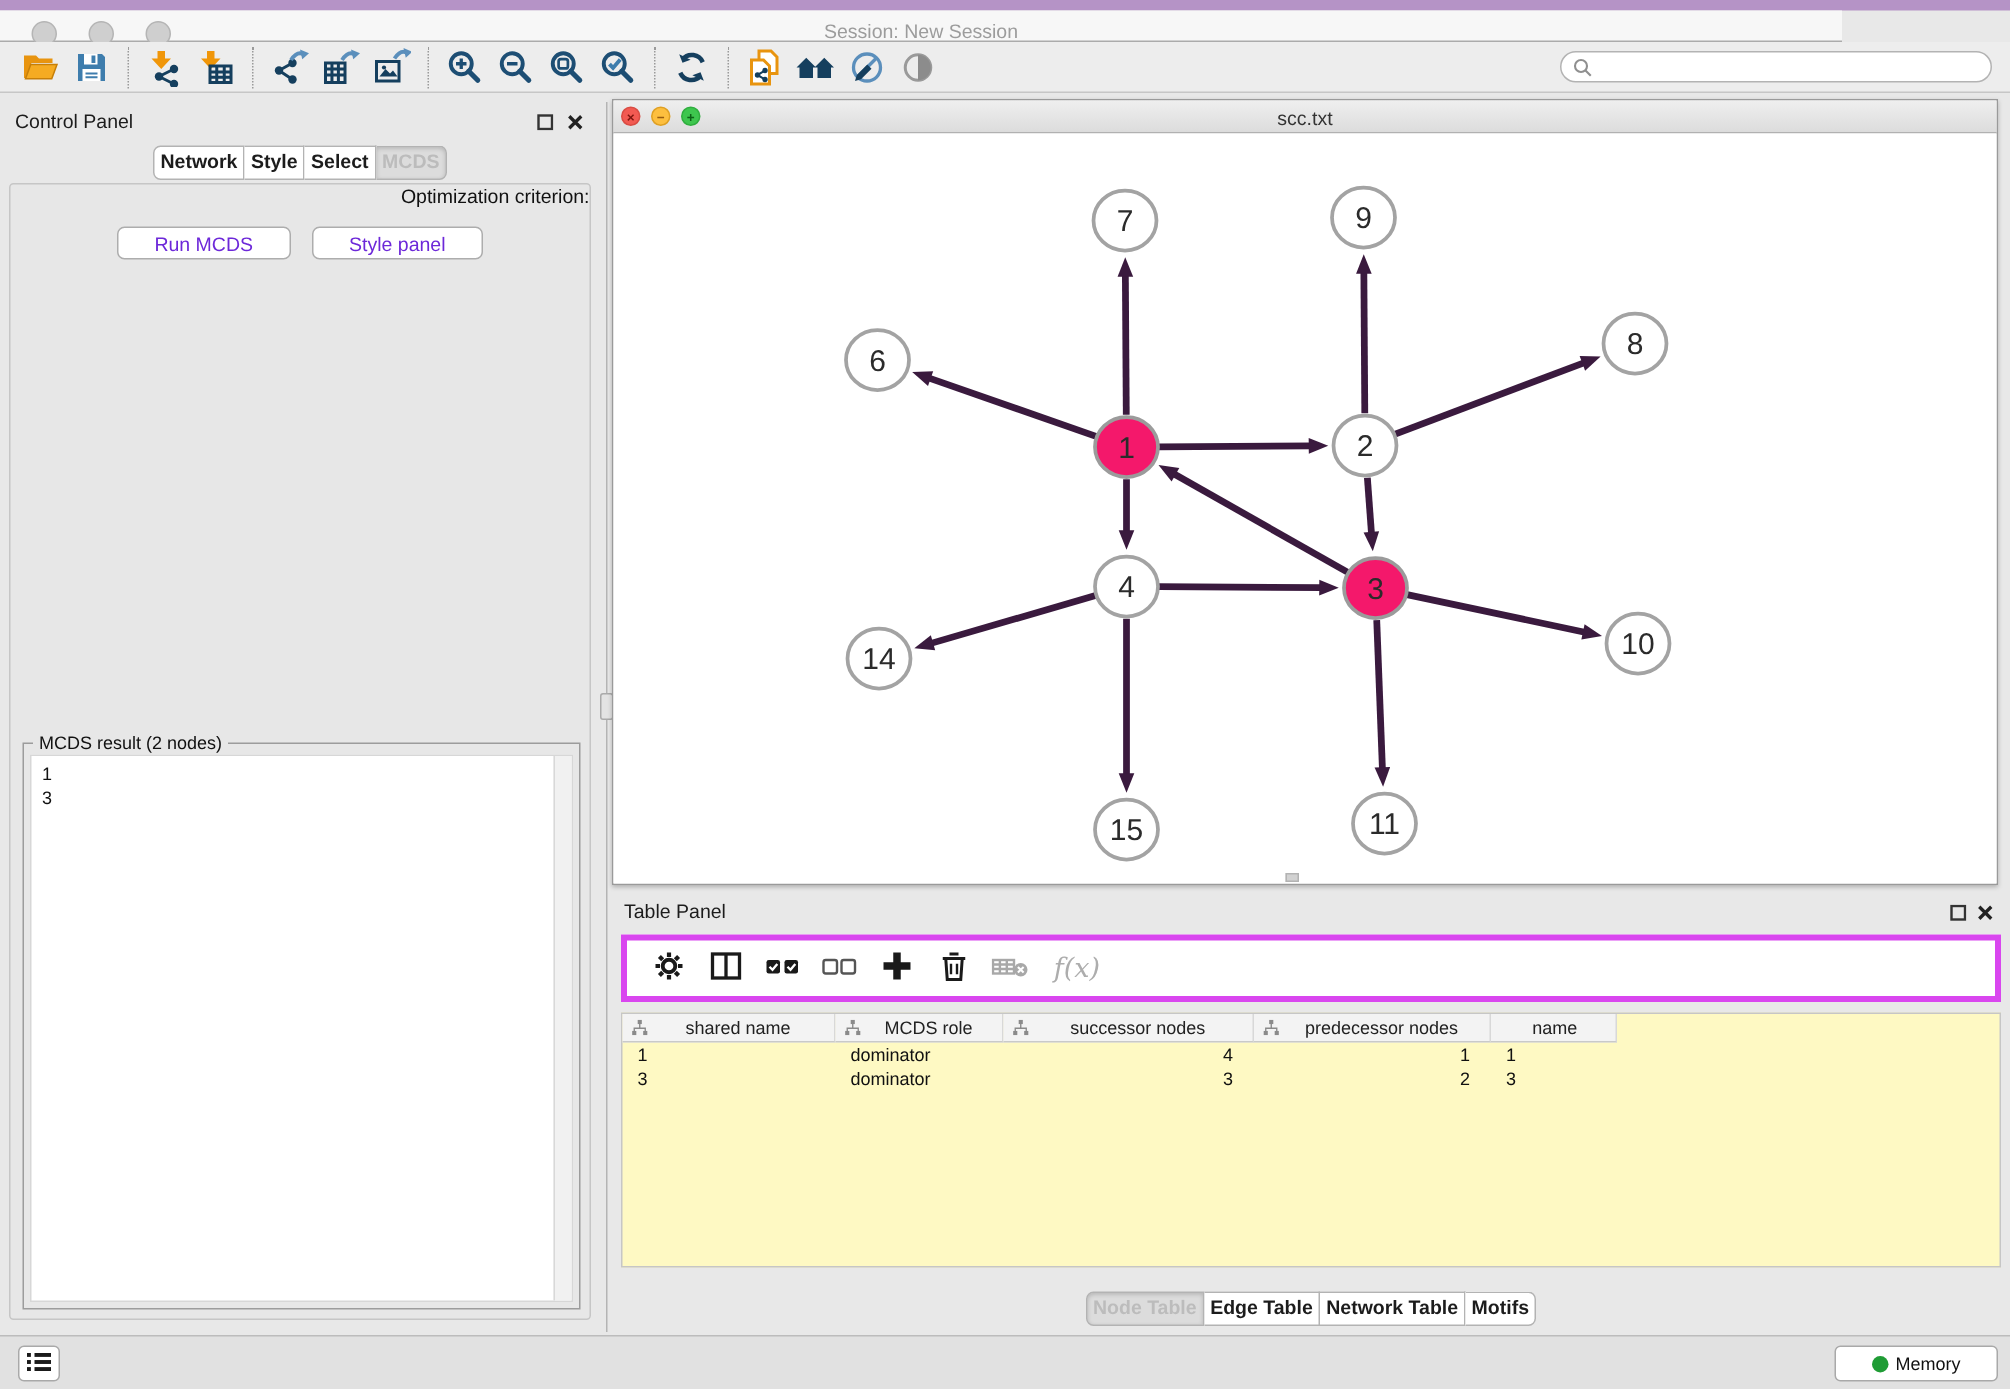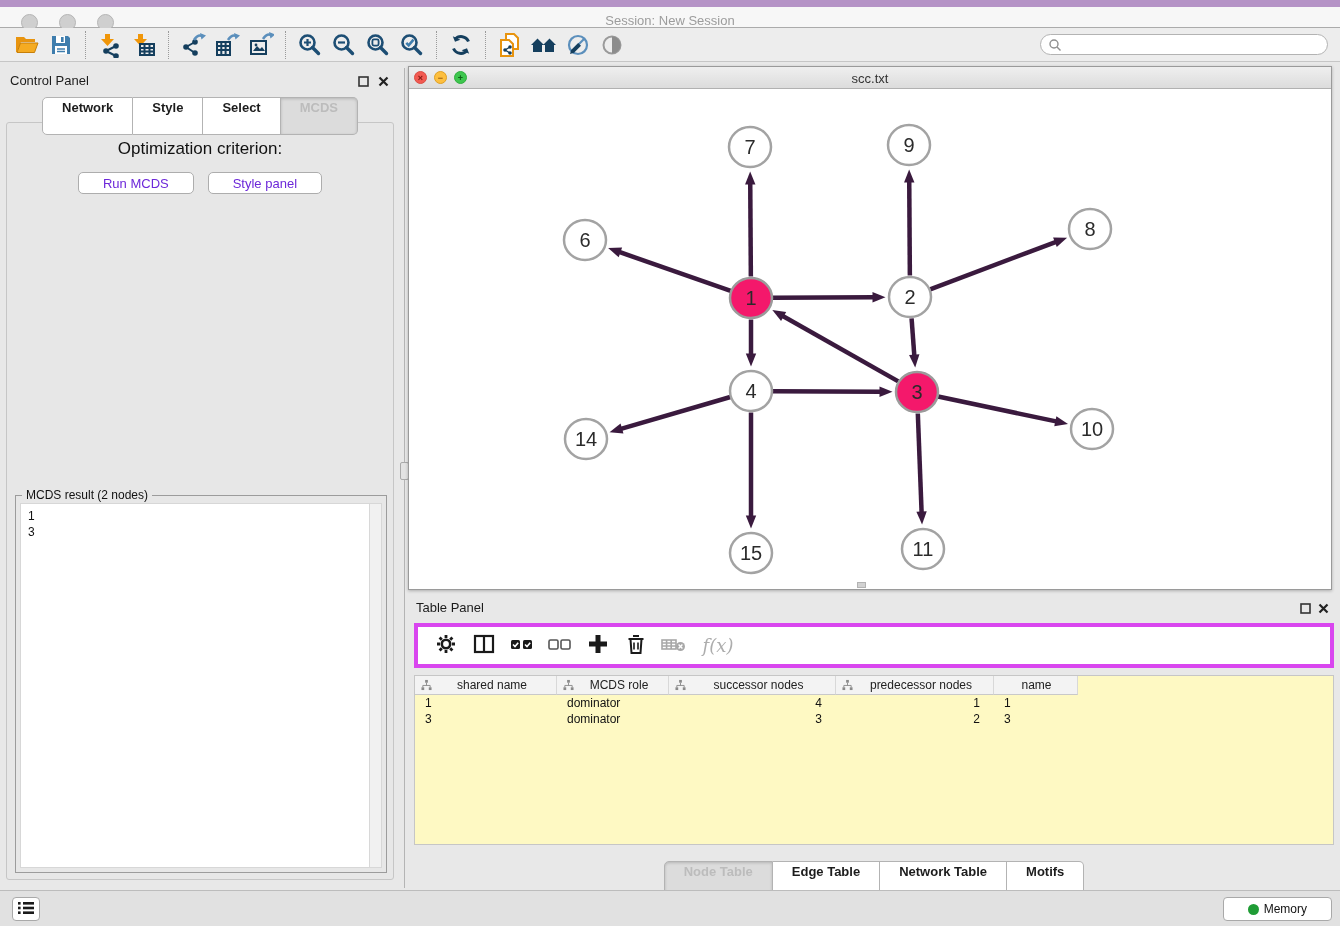--- a/index.html
+++ b/index.html
@@ -1,44 +1,44 @@
 <!DOCTYPE html>
 <html><head>
 <meta charset="utf-8">
 <style>
   * { margin:0; padding:0; box-sizing:border-box; }
   body { font-family:"Liberation Sans", sans-serif; background:#e8e8e8; }
   .app { position:relative; width:1340px; height:926px; background:#e8e8e8; overflow:hidden; }
 
   
   .top-strip { position:absolute; left:0; top:0; width:1340px; height:7px; background:#b593c6; }
-  .titlebar { position:absolute; left:0; top:7px; width:1340px; height:21px; background:#f7f7f7; border-bottom:1px solid #ababab; }
+  .titlebar { position:absolute; left:0; top:7px; width:1228px; height:21px; background:#f7f7f7; border-bottom:1px solid #ababab; }
   .tl-dot { position:absolute; top:7px; width:17px; height:17px; border-radius:50%; background:#cfcfcf; border:1px solid #b5b5b5; }
   .title-text { position:absolute; left:0; right:0; top:6px; text-align:center; font-size:13px; color:#9c9c9c; }
 
   
   .toolbar { position:absolute; left:0; top:28px; width:1340px; height:34px; background:#ededed; border-bottom:1px solid #c6c6c6; display:flex; align-items:center; padding-left:10px; }
   .tbtn { width:34px; height:30px; display:flex; align-items:center; justify-content:center; border:none; background:transparent; cursor:default; }
   .tbtn svg { display:block; }
   .tsep { width:0; height:28px; border-left:1px dotted #9a9a9a; margin:0 7px; }
   .search-wrap { margin-left:auto; margin-right:12px; position:relative; }
   .search-input { width:288px; height:21px; border:1px solid #b3b3b3; border-radius:11px; background:#fff; padding:0 8px 0 24px; font-size:12px; outline:none; }
   .search-ico { position:absolute; left:8px; top:4px; }
 
   
   .control-panel { position:absolute; left:0; top:68px; width:400px; height:818px; background:#e8e8e8; }
   .panel-title { position:absolute; left:10px; top:5px; font-size:13px; color:#1c1c1c; }
   .panel-btn { position:absolute; top:6px; width:14px; height:14px; display:flex; align-items:center; justify-content:center; background:transparent; border:none; }
   .cp-tabs { position:absolute; left:0; right:0; top:29px; display:flex; justify-content:center; z-index:3; }
-  .seg-btn { padding:2px 19px; height:38px; line-height:16px; background:#fff; border:1px solid #b3b3b3; border-left:none; font-size:13px; font-weight:600; color:#1c1c1c; }
+  .seg-btn { padding:2px 4px; height:23px; line-height:16px; background:#fff; border:1px solid #b3b3b3; border-left:none; font-size:13px; font-weight:600; color:#1c1c1c; }
   .seg-btn:first-child { border-left:1px solid #b3b3b3; border-radius:5px 0 0 5px; }
   .seg-btn:last-child { border-radius:0 5px 5px 0; }
   .seg-selected { background:#dcdcdc; color:#bcbcbc; box-shadow:inset 0 1px 3px rgba(0,0,0,.18); }
   .cp-inner { position:absolute; left:6px; right:6px; top:54px; bottom:6px; background:#e7e7e7; border:1px solid #c6c6c6; border-radius:3px; }
-  .opt-label { margin-top:16px; text-align:center; font-size:17px; color:#111; }
+  .opt-label { margin-top:0; text-align:right; font-size:13px; color:#111; }
   .dropdown { position:relative; margin:9px auto 0; width:308px; height:23px; background:#fff; border:1px solid #ababab; border-radius:5px; font-size:13px; color:#111; line-height:21px; padding-left:13px; }
   .dd-stepper { position:absolute; right:7px; top:3px; }
   .btn-row { display:flex; justify-content:center; gap:14px; margin-top:13px; }
   .push-btn { height:22px; padding:0 24px; background:#fff; border:1px solid #adadad; border-radius:5px; font-size:13px; color:#6d28d9; }
   .groupbox { position:absolute; left:8px; width:372px; top:372px; height:378px; border:1px solid #9c9c9c; }
   .groupbox-legend { position:absolute; top:-8px; left:6px; background:#e7e7e7; padding:0 4px; font-size:12px; color:#111; }
   .groupbox-content { position:absolute; left:4px; right:4px; top:7px; bottom:4px; background:#fff; border:1px solid #d7d7d7; }
   .result-list { padding:4px 0 0 7px; font-size:12px; color:#111; line-height:16px; }
   .result-scroll { position:absolute; right:0; top:0; bottom:0; width:12px; background:#f1f1f1; border-left:1px solid #d8d8d8; }
 

